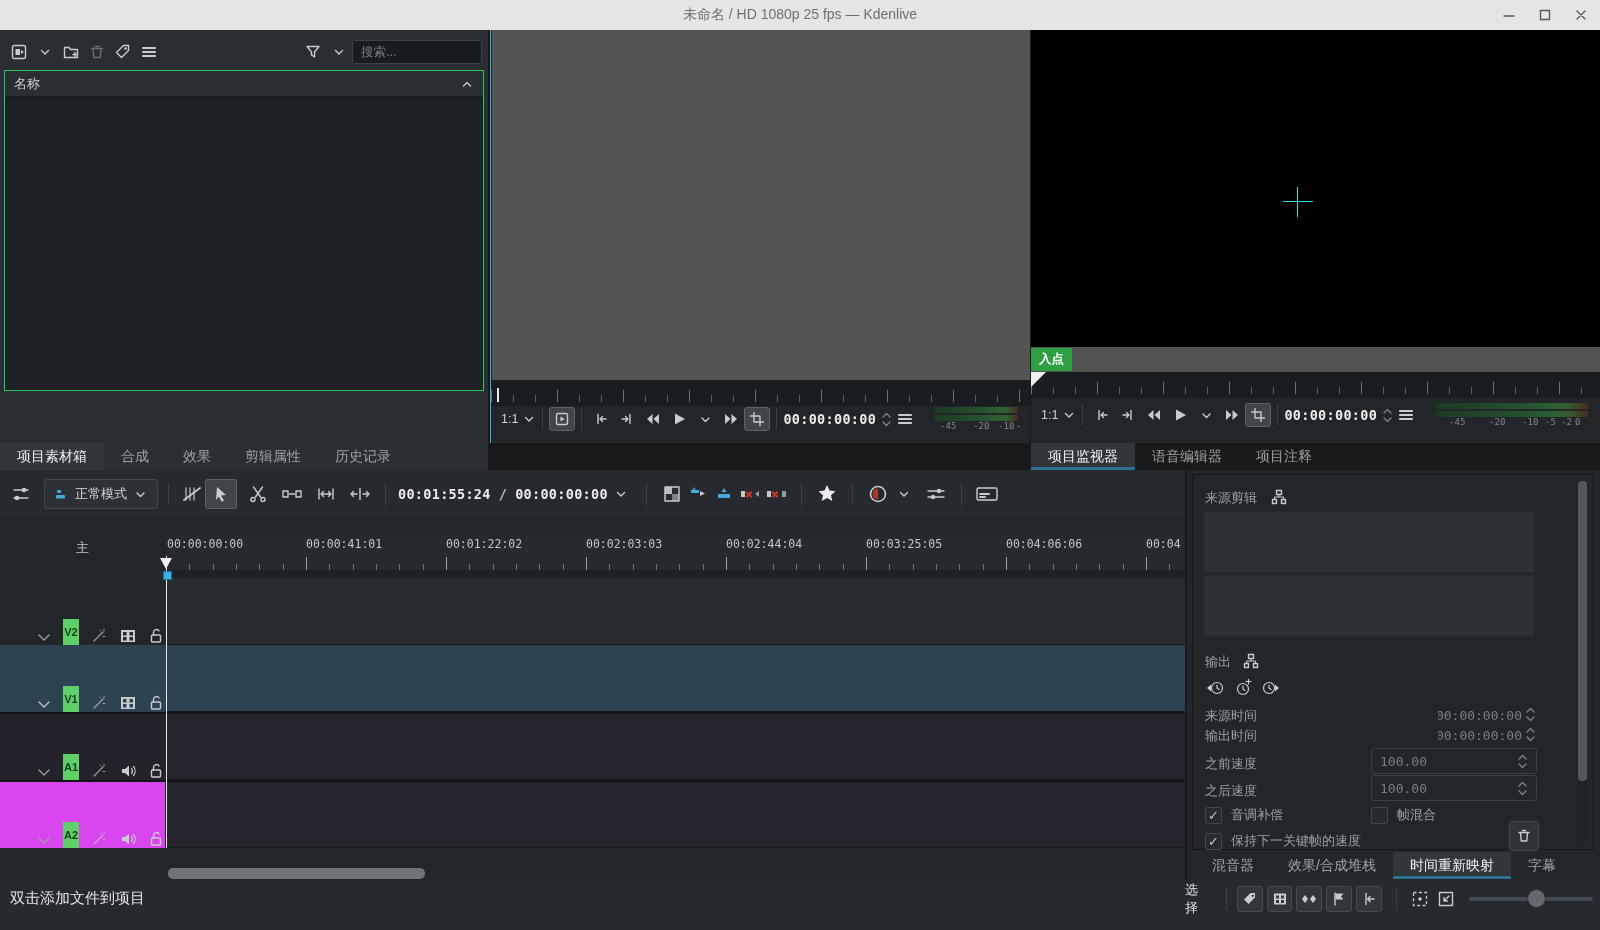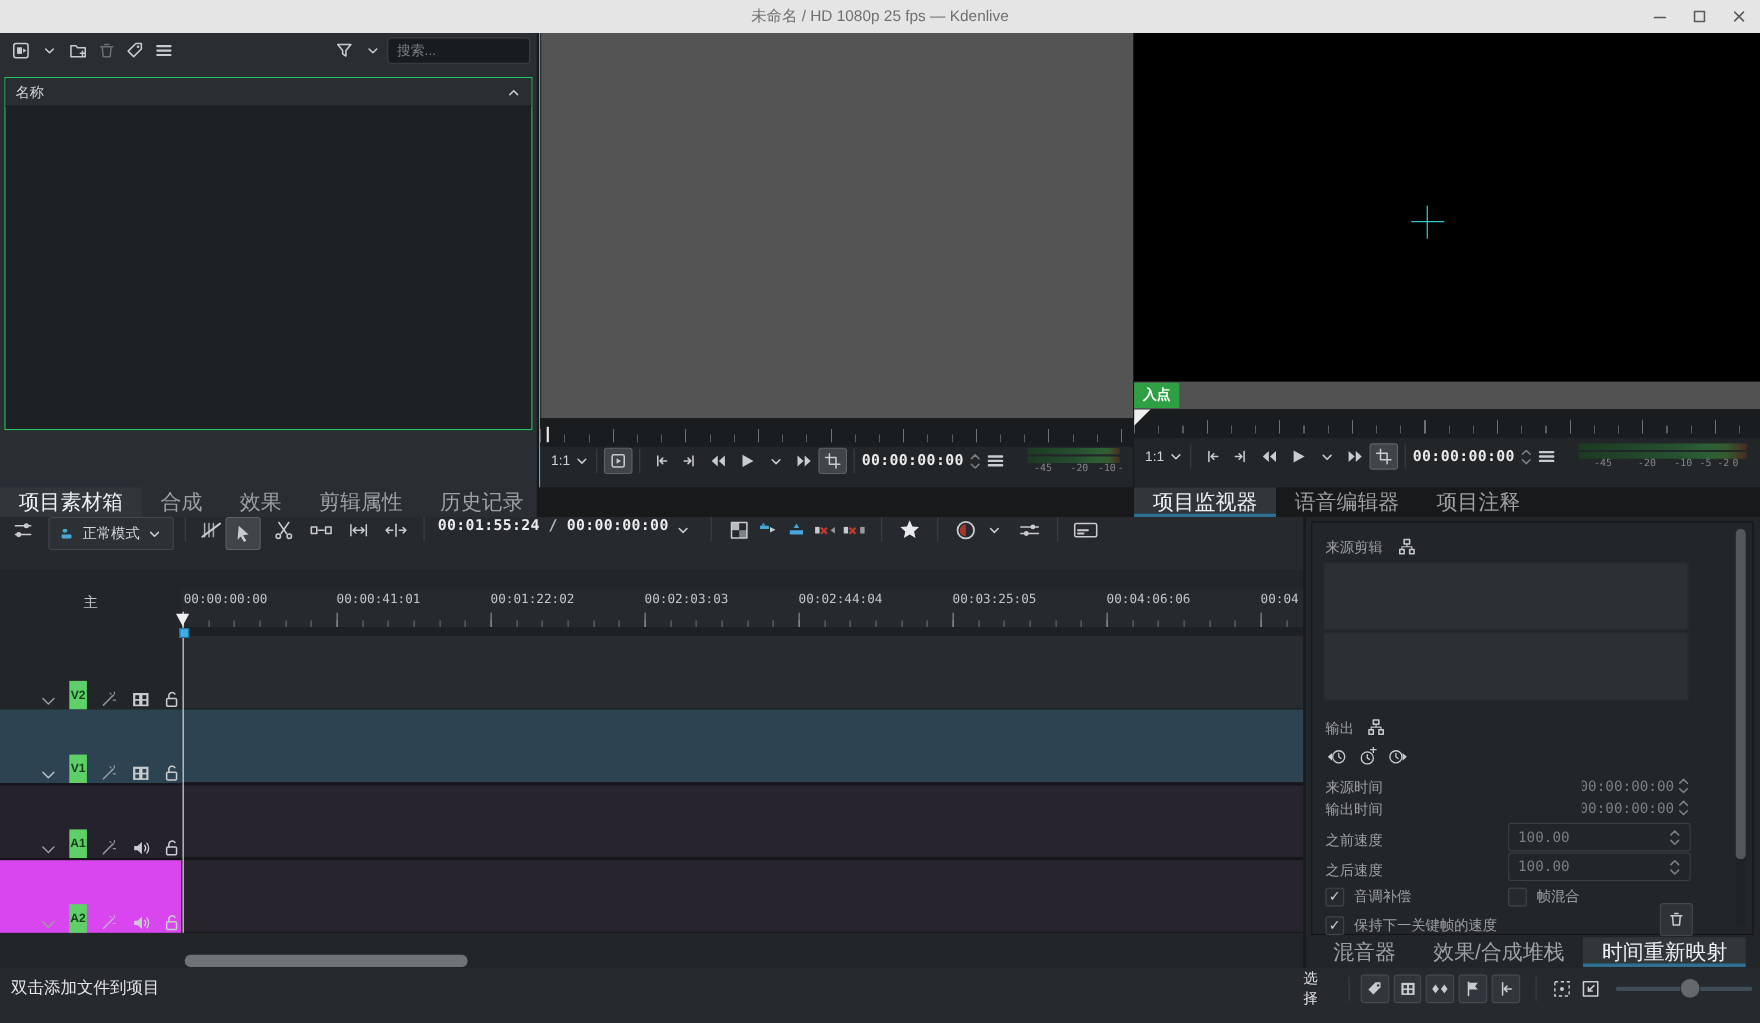--- a/index.html
+++ b/index.html
@@ -13,31 +13,31 @@
   svg .fr{fill:#c0392b;stroke:none}
   .dim{opacity:.4}
   
   #titlebar{position:absolute;left:0;top:0;width:1600px;height:30px;background:#e5e5e5;
     display:flex;align-items:center;justify-content:center}
   #titlebar .t{font-size:14px;color:#707070}
   #winbtns{position:absolute;right:12px;top:0;height:30px;display:flex;align-items:center;gap:22px}
   #winbtns svg .s{stroke:#5a5a5a}
   
   .tabbar{position:absolute;display:flex;height:27px;background:transparent}
-  .tab{padding:0 17px;display:flex;align-items:center;font-size:19px;color:#9da1a4;cursor:default;white-space:nowrap}
+  .tab{padding:0 17px;display:flex;align-items:center;font-size:14px;color:#9da1a4;cursor:default;white-space:nowrap}
   .tab.active{background:#31363b;color:#eef0f1}
   .tab.uline{box-shadow:inset 0 -3px 0 #2e7092}
   .btn{min-width:26px;height:24px;display:flex;align-items:center;justify-content:center;border-radius:3px}
   .btn.pressed{background:#40454a;border:1px solid #5d6267}
   .vsep{width:1px;height:22px;background:#3c4044;margin:0 6px}
   .tc{font-family:"DejaVu Sans Mono","Liberation Mono",monospace;font-weight:bold;
       font-size:13.5px;color:#e9ebec;letter-spacing:.3px}
   
   #bin{position:absolute;left:0;top:30px;width:488px;height:440px;background:#2a2e32}
-  #bin-toolbar{position:absolute;left:0;top:4px;width:100%;height:30px;display:flex;align-items:flex-start;padding:0 6px}
+  #bin-toolbar{position:absolute;left:0;top:4px;width:100%;height:30px;display:flex;align-items:flex-end;padding:0 6px}
   #bin-search{width:130px;height:24px;background:#191c1f;border:1px solid #3c4146;border-radius:3px;
      color:#d6d8d9;font-size:12.5px;padding:0 8px;outline:none}
   #bin-search::placeholder{color:#7b7f83}
   #bin-tree{position:absolute;left:4px;top:40px;width:480px;height:321px;background:#1d2125;border:1px solid #22c55e}
   #bin-head{height:26px;background:#2a2e32;display:flex;align-items:center;padding:0 9px;
      border-bottom:1px solid #17191b;color:#cfd2d4;font-size:13px}
   
   #cmon{position:absolute;left:490px;top:30px;width:540px;height:413px;background:#232629;border-left:1px solid #3daee9}
   #cmon-video{position:absolute;left:1px;top:0;right:0;height:350px;background:#545454}
   #pmon{position:absolute;left:1031px;top:30px;width:569px;height:413px;background:#232629}
@@ -56,21 +56,21 @@
      border-top:15px solid #efefef;border-right:15px solid transparent}
   #cmon-playline{position:absolute;left:6px;bottom:4px;width:2px;height:14px;background:#e8e8e8}
   .mctrl{position:absolute;left:0;right:0;height:30px;display:flex;align-items:center;padding:0 10px;color:#cfd2d4}
   .zoomlab{font-size:12.5px;color:#cfd2d4;margin-right:4px}
   .meter{position:relative;height:24px;flex:1;margin-left:8px;overflow:hidden}
   .meter .bar{position:absolute;left:8px;right:2px;height:6px;border-radius:1px;
      background:linear-gradient(90deg,#1c3a23 0%,#25502e 55%,#2c6136 78%,#355b2e 88%,#4a2a22 100%)}
   .meter .lab{position:absolute;font-size:9px;color:#84878a;top:14px;font-family:"DejaVu Sans Mono",monospace}
   
   #tl{position:absolute;left:0;top:470px;width:1185px;height:410px;background:#232629}
-  #tl-toolbar{position:absolute;left:0;top:0;width:100%;height:48px;display:flex;align-items:flex-start;padding:0 8px;background:#26292d}
+  #tl-toolbar{position:absolute;left:0;top:0;width:100%;height:48px;display:flex;align-items:center;padding:0 8px;background:#26292d}
   #mode-btn{display:flex;align-items:center;gap:7px;height:30px;padding:0 10px;background:#2c3136;
      border:1px solid #43484d;border-radius:3px;color:#d4d6d8;font-size:13px;margin-left:10px}
   #tl-corner{position:absolute;left:0;top:48px;width:165px;height:60px;display:flex;align-items:center;justify-content:center;
      color:#c6c9cb;font-size:13px}
   #tl-ruler{position:absolute;left:165px;top:65px;width:1020px;height:35px;background:#26292d;overflow:hidden}
   #tl-ruler .labels span{position:absolute;top:2px;font-size:11.5px;color:#c3c6c8;font-family:"DejaVu Sans Mono",monospace;white-space:nowrap}
   #tl-ruler .minor{position:absolute;left:0;right:0;bottom:0;height:6px;
      background:repeating-linear-gradient(90deg,#6f747a 0 1px,transparent 1px 23.33px)}
   #tl-ruler .major{position:absolute;left:0;right:0;bottom:0;height:13px;
      background:repeating-linear-gradient(90deg,#9aa0a3 0 1px,transparent 1px 140px)}

